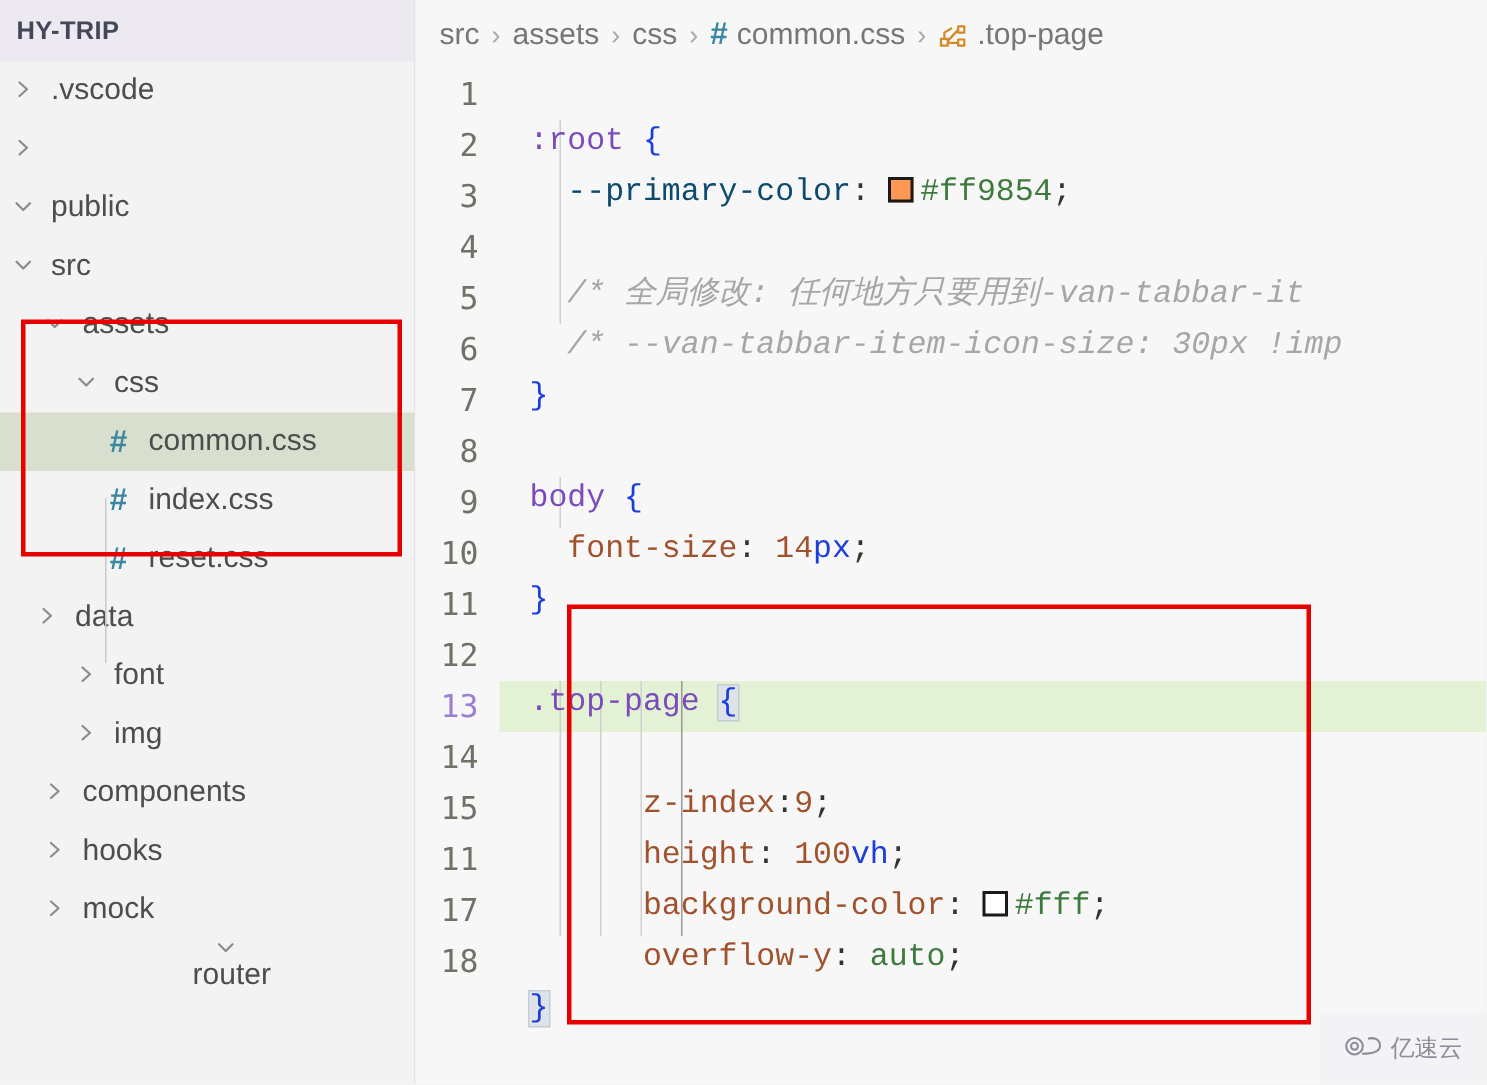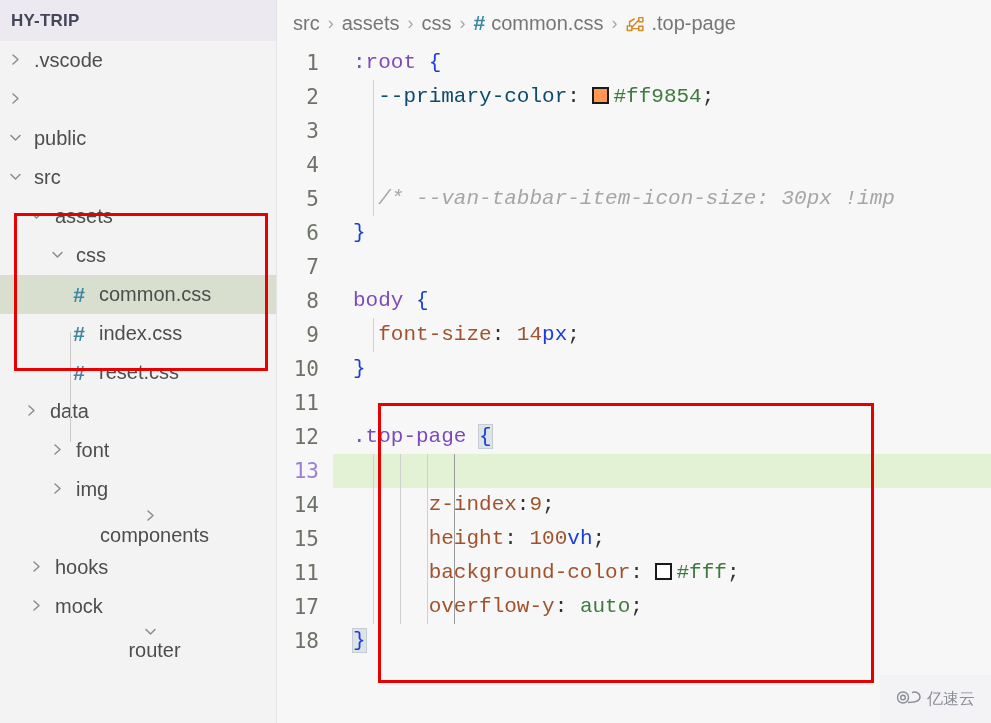--- a/index.html
+++ b/index.html
@@ -155,20 +155,21 @@
   }
   .code-line.active-line .lineno { color: #9b7fd4; }
 
   .code-text {
     position: relative;
     z-index: 2;
     padding-left: 20px;
     font-family: Liberation Mono, monospace;
     font-size: 21px;
     color: #333;
+    margin-top: 32px;
   }
 
   
   .t-sel     { color: #7b4bbd; }   
   .t-brace   { color: #1a3ddb; }   
   .t-prop    { color: #a0522d; }   
   .t-var     { color: #0c4a6e; }   
   .t-val     { color: #3e7a3e; }   
   .t-num     { color: #a0522d; }   
   .t-unit    { color: #1a3ddb; }   
@@ -315,21 +316,21 @@
           <span class="tree-label" style="margin-left:8px;">font</span>
         </div>
         <div class="tree-row" style="padding-left: 46px;">
           <span class="twisty">
             <svg width="13" height="15" viewBox="0 0 13 15" fill="none" stroke="#8c8c8c" stroke-width="1.5" stroke-linecap="round" stroke-linejoin="round">
               <polyline points="4,3 9,7.5 4,12"></polyline>
             </svg>
           </span>
           <span class="tree-label" style="margin-left:8px;">img</span>
         </div>
-        <div class="tree-row" style="padding-left: 25px; flex-direction: column;">
+        <div class="tree-row" style="padding-left: 25px;">
           <span class="twisty">
             <svg width="13" height="15" viewBox="0 0 13 15" fill="none" stroke="#8c8c8c" stroke-width="1.5" stroke-linecap="round" stroke-linejoin="round">
               <polyline points="4,3 9,7.5 4,12"></polyline>
             </svg>
           </span>
           <span class="tree-label" style="margin-left:8px;">components</span>
         </div>
         <div class="tree-row" style="padding-left: 25px;">
           <span class="twisty">
             <svg width="13" height="15" viewBox="0 0 13 15" fill="none" stroke="#8c8c8c" stroke-width="1.5" stroke-linecap="round" stroke-linejoin="round">
@@ -403,21 +404,21 @@
 
       <div class="ind-guide" style="left:96px;  top:408px; height:170px;"></div>
       <div class="ind-guide" style="left:123px; top:408px; height:170px;"></div>
       <div class="ind-guide" style="left:150px; top:408px; height:170px;"></div>
       <div class="ind-guide active" style="left:177px; top:408px; height:170px;"></div>
 
       <div id="code-lines">
           <div class="code-line"><div class="line-bg"></div><span class="lineno">1</span><span class="code-text"><span class="t-sel">:root</span> <span class="t-brace">{</span></span></div>
           <div class="code-line"><div class="line-bg"></div><span class="lineno">2</span><span class="code-text">  <span class="t-var">--primary-color</span><span class="t-punc">: </span><span class="swatch" style="background:#ff9854"></span><span class="t-val">#ff9854</span><span class="t-punc">;</span></span></div>
           <div class="code-line"><div class="line-bg"></div><span class="lineno">3</span><span class="code-text"></span></div>
-          <div class="code-line"><div class="line-bg"></div><span class="lineno">4</span></div>
+          <div class="code-line"><div class="line-bg"></div><span class="lineno">4</span><span class="code-text">  <span class="t-comment">/* 全局修改: 任何地方只要用到-van-tabbar-it</span></span></div>
           <div class="code-line"><div class="line-bg"></div><span class="lineno">5</span><span class="code-text">  <span class="t-comment">/* --van-tabbar-item-icon-size: 30px !imp</span></span></div>
           <div class="code-line"><div class="line-bg"></div><span class="lineno">6</span><span class="code-text"><span class="t-brace">}</span></span></div>
           <div class="code-line"><div class="line-bg"></div><span class="lineno">7</span><span class="code-text"></span></div>
           <div class="code-line"><div class="line-bg"></div><span class="lineno">8</span><span class="code-text"><span class="t-sel">body</span> <span class="t-brace">{</span></span></div>
           <div class="code-line"><div class="line-bg"></div><span class="lineno">9</span><span class="code-text">  <span class="t-prop">font-size</span><span class="t-punc">: </span><span class="t-num">14</span><span class="t-unit">px</span><span class="t-punc">;</span></span></div>
           <div class="code-line"><div class="line-bg"></div><span class="lineno">10</span><span class="code-text"><span class="t-brace">}</span></span></div>
           <div class="code-line"><div class="line-bg"></div><span class="lineno">11</span><span class="code-text"></span></div>
           <div class="code-line"><div class="line-bg"></div><span class="lineno">12</span><span class="code-text"><span class="t-sel">.top-page</span> <span class="t-brace brace-hl">{</span></span></div>
           <div class="code-line active-line"><div class="line-bg"></div><span class="lineno">13</span></div>
           <div class="code-line"><div class="line-bg"></div><span class="lineno">14</span><span class="code-text">      <span class="t-prop">z-index</span><span class="t-punc">:</span><span class="t-num">9</span><span class="t-punc">;</span></span></div>

